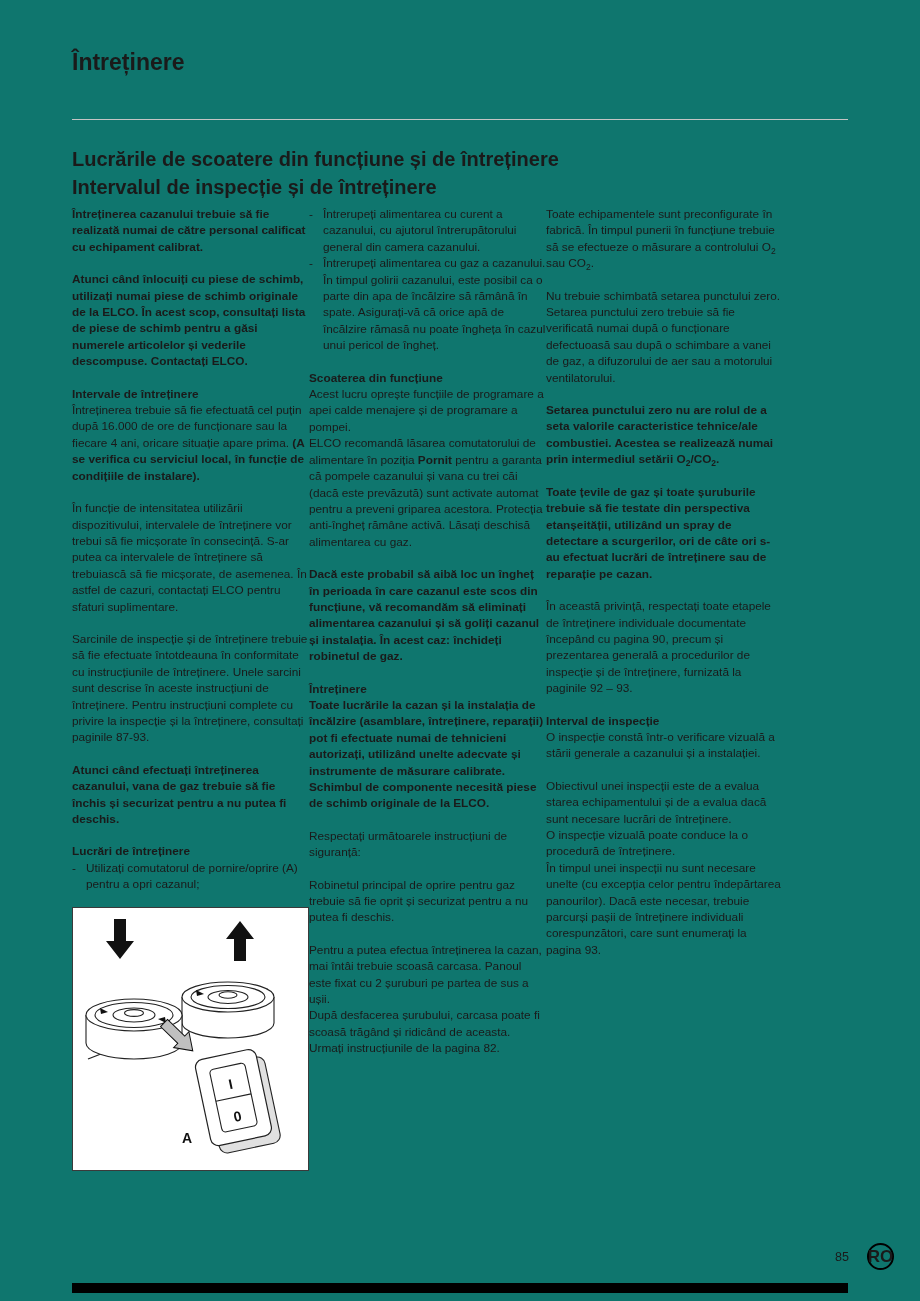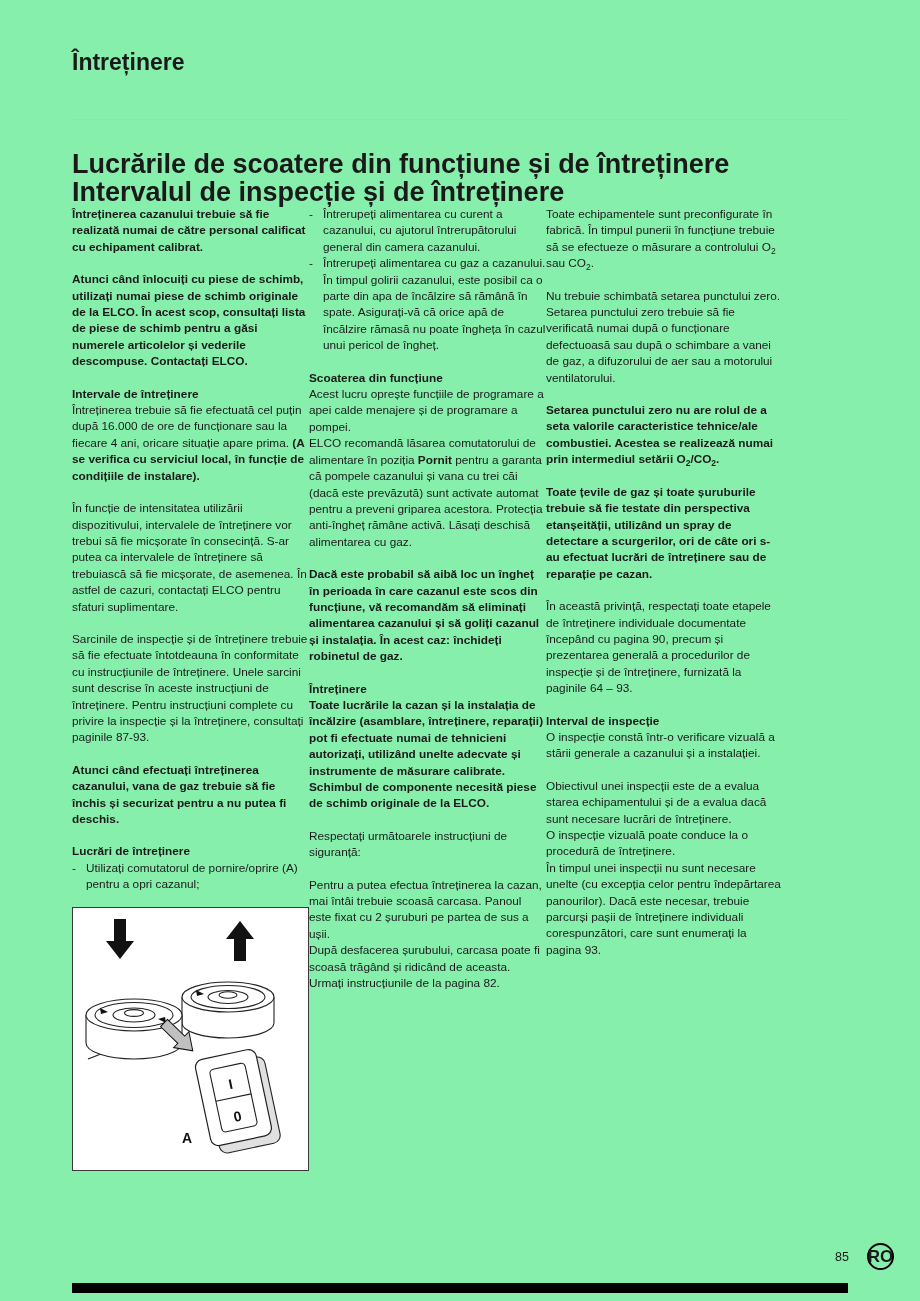--- a/index.html
+++ b/index.html
@@ -1,35 +1,35 @@
 <!DOCTYPE html>
 <html><head>
 <meta charset="utf-8">
 <style>
   html,body{margin:0;padding:0;background:#e8e8e8;}
   .page{
     position:relative;
     width:920px;height:1301px;
-    background:#86efac;
+    background:#0f766e;
     font-family:"Liberation Sans",sans-serif;
     color:#1a1a1a;
     overflow:hidden;
     margin:0 auto;
   }
   .doc-title{
     position:absolute;left:72px;top:34px;
     font-size:23px;font-weight:bold;
   }
   .header-rule{
     position:absolute;left:72px;top:119px;width:776px;height:1px;
     background:#c4c4c4;
   }
   .section-heading{
     position:absolute;left:72px;top:128px;
-    font-size:27px;font-weight:bold;line-height:28px;
+    font-size:20px;font-weight:bold;line-height:28px;
   }
   .columns{
     position:absolute;left:72px;top:206px;width:776px;
     display:flex;align-items:flex-start;
   }
   .col{flex:0 0 237px;width:237px;font-size:11.8px;line-height:16.4px;}
   .blk{margin:0 0 16px 0;}
   .blk.tight{margin-bottom:0;}
   .h{font-weight:bold;}
   .b{font-weight:bold;}
@@ -146,31 +146,32 @@
           <div class="blk li">
             <span class="dash">-</span>
             <span class="litext"><span>Întrerupeți alimentarea cu gaz a cazanului. În timpul golirii cazanului, este posibil ca o parte din apa de încălzire să rămână în spate. Asigurați-vă că orice apă de încălzire rămasă nu poate îngheța în cazul unui pericol de îngheț.</span></span>
           </div>
           <p class="blk h tight"><span>Scoaterea din funcțiune</span></p>
           <p class="blk"><span>Acest lucru oprește funcțiile de programare a apei calde menajere și de programare a pompei.</span><br><span>ELCO recomandă lăsarea comutatorului de alimentare în poziția </span><span class="b">Pornit</span><span> pentru a garanta că pompele cazanului și vana cu trei căi (dacă este prevăzută) sunt activate automat pentru a preveni griparea acestora. Protecția anti-îngheț rămâne activă. Lăsați deschisă alimentarea cu gaz.</span></p>
           <p class="blk"><span class="b">Dacă este probabil să aibă loc un îngheț în perioada în care cazanul este scos din funcțiune, vă recomandăm să eliminați alimentarea cazanului și să goliți cazanul și instalația. În acest caz: închideți robinetul de gaz.</span></p>
           <p class="blk h tight"><span>Întreținere</span></p>
           <p class="blk"><span class="b">Toate lucrările la cazan și la instalația de încălzire (asamblare, întreținere, reparații) pot fi efectuate numai de tehnicieni autorizați, utilizând unelte adecvate și instrumente de măsurare calibrate. Schimbul de componente necesită piese de schimb originale de la ELCO.</span></p>
           <p class="blk"><span>Respectați următoarele instrucțiuni de siguranță:</span></p>
+          <p class="blk"><span>Robinetul principal de oprire pentru gaz trebuie să fie oprit și securizat pentru a nu putea fi deschis.</span></p>
           <p class="blk"><span>Pentru a putea efectua întreținerea la cazan, mai întâi trebuie scoasă carcasa. Panoul este fixat cu 2 șuruburi pe partea de sus a ușii.</span><br><span>După desfacerea șurubului, carcasa poate fi scoasă trăgând și ridicând de aceasta. Urmați instrucțiunile de la pagina 82.</span></p>
         </div>
     </div>
 
     <div class="col">
       <div>
           <p class="blk"><span>Toate echipamentele sunt preconfigurate în fabrică. În timpul punerii în funcțiune trebuie să se efectueze o măsurare a controlului O</span><sub>2</sub><span> sau CO</span><sub>2</sub><span>.</span></p>
           <p class="blk"><span>Nu trebuie schimbată setarea punctului zero. Setarea punctului zero trebuie să fie verificată numai după o funcționare defectuoasă sau după o schimbare a vanei de gaz, a difuzorului de aer sau a motorului ventilatorului.</span></p>
           <p class="blk"><span class="b">Setarea punctului zero nu are rolul de a seta valorile caracteristice tehnice/ale combustiei. Acestea se realizează numai prin intermediul setării O</span><sub class="b">2</sub><span class="b">/CO</span><sub class="b">2</sub><span class="b">.</span></p>
           <p class="blk"><span class="b">Toate țevile de gaz și toate șuruburile trebuie să fie testate din perspectiva etanșeității, utilizând un spray de detectare a scurgerilor, ori de câte ori s-au efectuat lucrări de întreținere sau de reparație pe cazan.</span></p>
-          <p class="blk"><span>În această privință, respectați toate etapele de întreținere individuale documentate începând cu pagina 90, precum și prezentarea generală a procedurilor de inspecție și de întreținere, furnizată la paginile 64 – 93.</span></p>
+          <p class="blk"><span>În această privință, respectați toate etapele de întreținere individuale documentate începând cu pagina 90, precum și prezentarea generală a procedurilor de inspecție și de întreținere, furnizată la paginile 92 – 93.</span></p>
           <p class="blk h tight"><span>Interval de inspecție</span></p>
           <p class="blk"><span>O inspecție constă într-o verificare vizuală a stării generale a cazanului și a instalației.</span></p>
           <p class="blk"><span>Obiectivul unei inspecții este de a evalua starea echipamentului și de a evalua dacă sunt necesare lucrări de întreținere.</span><br><span>O inspecție vizuală poate conduce la o procedură de întreținere.</span><br><span>În timpul unei inspecții nu sunt necesare unelte (cu excepția celor pentru îndepărtarea panourilor). Dacă este necesar, trebuie parcurși pașii de întreținere individuali corespunzători, care sunt enumerați la pagina 93.</span></p>
         </div>
     </div>
 
   </div>
 
   <div class="footer">
     <span class="page-num">85</span>

